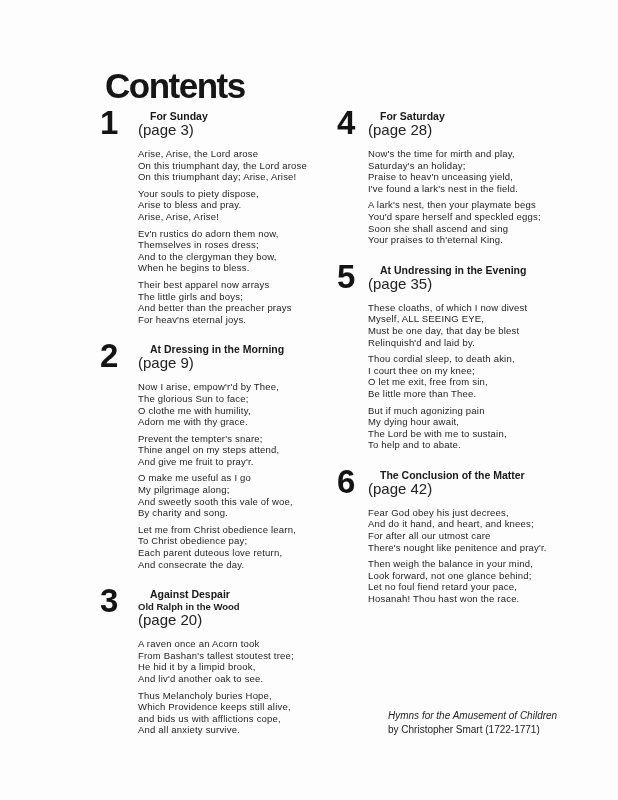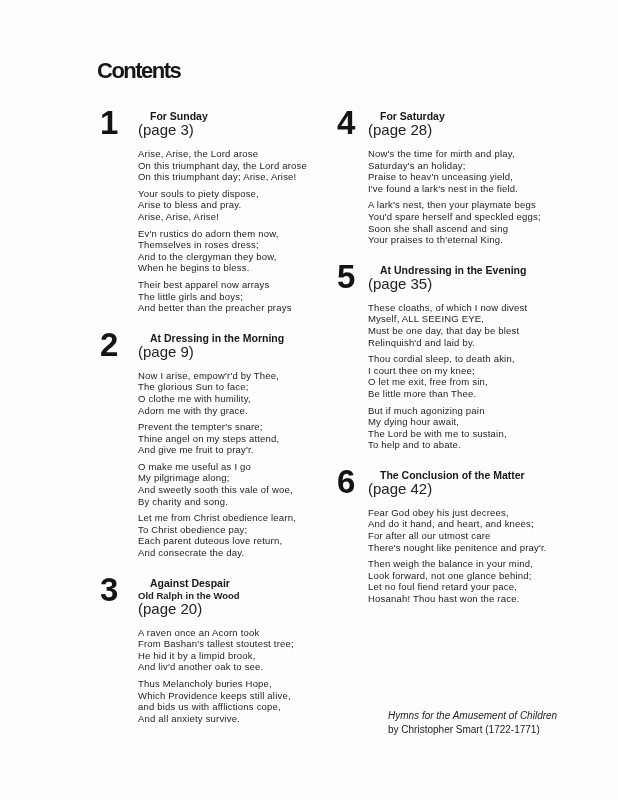--- a/index.html
+++ b/index.html
@@ -13,22 +13,22 @@
     height: 800px;
     background: #fdfdfd;
     color: #1e1e1e;
     font-family: "Liberation Sans", sans-serif;
     overflow: hidden;
   }
   .heading {
     position: absolute;
     left: 97px;
     top: 58px;
-    margin: 0;
-    font-size: 22px;
+    margin: 8px;
+    font-size: 35px;
     font-weight: bold;
     letter-spacing: -1.5px;
     color: #161616;
   }
   .columns {
     position: absolute;
     left: 100px;
     top: 110px;
     display: flex;
     align-items: flex-start;
@@ -127,20 +127,21 @@
               <div class="stanza">
                 <div class="verse-line">Ev'n rustics do adorn them now,</div>
                 <div class="verse-line">Themselves in roses dress;</div>
                 <div class="verse-line">And to the clergyman they bow,</div>
                 <div class="verse-line">When he begins to bless.</div>
               </div>
               <div class="stanza">
                 <div class="verse-line">Their best apparel now arrays</div>
                 <div class="verse-line">The little girls and boys;</div>
                 <div class="verse-line">And better than the preacher prays</div>
+                <div class="verse-line">For heav'ns eternal joys.</div>
               </div>
             </div>
     </div>
   </div>
 
   <div class="section">
     <div class="section-number">2</div>
     <div class="section-body">
       <div class="section-title">At Dressing in the Morning</div>
 

